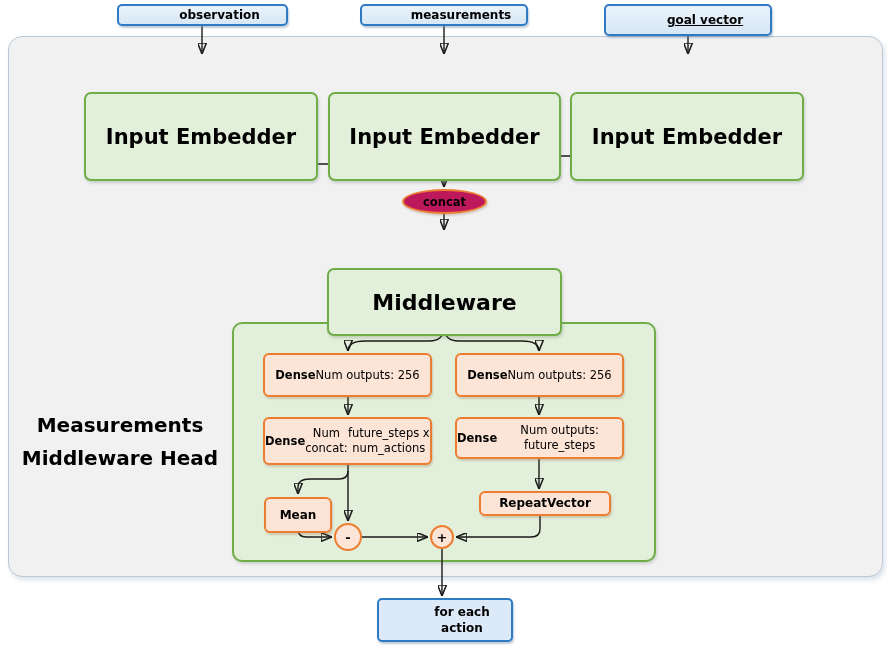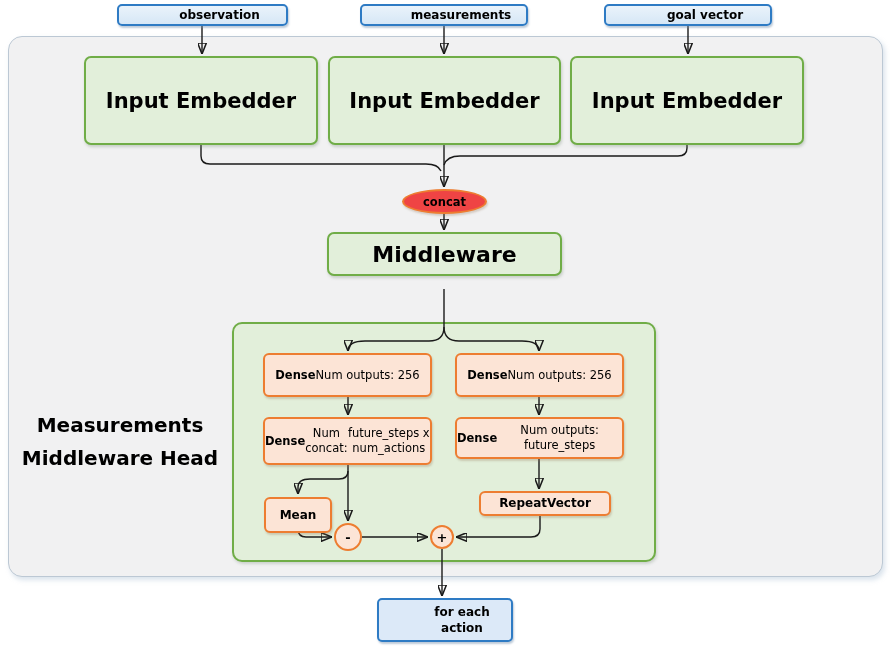--- a/index.html
+++ b/index.html
@@ -28,31 +28,31 @@
     box-shadow:1px 2px 2px rgba(110,140,170,.45);
     font-weight:bold;font-size:12px;padding-left:34px;
   }
   .blue-box.output{
     flex-direction:column;line-height:16px;border-width:2.5px;
     background:#dce9f8;
   }
   .green-box{
     background:#e2efda;border:2px solid #70ad47;border-radius:7px;
     box-shadow:1px 2px 3px rgba(120,140,120,.35);
-    font-weight:bold;font-size:21px;
+    font-weight:bold;font-size:21px;margin-top:36px;
   }
   .orange-box{
     background:#fce4d6;border:2.5px solid #ed7d31;border-radius:6px;
     box-shadow:1px 2px 2px rgba(150,120,90,.30);
     flex-direction:row;font-size:11.5px;line-height:15px;
   }
   .orange-box .t{font-weight:bold;}
   .orange-box.small{font-weight:bold;font-size:12px;}
   .ellipse{
-    background:#ef4444;border:2.5px solid #ed7d31;border-radius:50%;
+    background:#be185d;border:2.5px solid #ed7d31;border-radius:50%;
     font-weight:bold;font-size:11.5px;
     box-shadow:1px 2px 2px rgba(150,120,90,.30);
   }
   .op-circle{
     background:#fce4d6;border:2.5px solid #ed7d31;border-radius:50%;
     font-weight:bold;font-size:13px;line-height:1;
   }
   .head-title{
     font-weight:bold;font-size:20px;line-height:33px;text-align:center;
   }
@@ -92,39 +92,39 @@
     <path d="M 540 516 V 529 Q 540 537 531 537 L 456 537" marker-end="url(#arrow)"></path>
     <path d="M 442 549 V 596" marker-end="url(#arrow)"></path>
   </svg>
 
   <div class="abs node blue-box" style="left:117px;top:4px;width:171px;height:22px;">
     <span>observation</span>
   </div>
   <div class="abs node blue-box" style="left:360px;top:4px;width:168px;height:22px;">
     <span>measurements</span>
   </div>
-  <div class="abs node blue-box" style="left:604px;top:4px;width:168px;height:22px;">
+  <div class="abs node blue-box" style="left:604px;top:4px;width:168px;height:32px;text-decoration:underline;">
     <span>goal vector</span>
   </div>
 
   <div class="abs node green-box" style="left:84px;top:56px;width:234px;height:89px;">
     <span>Input Embedder</span>
   </div>
   <div class="abs node green-box" style="left:328px;top:56px;width:233px;height:89px;">
     <span>Input Embedder</span>
   </div>
   <div class="abs node green-box" style="left:570px;top:56px;width:234px;height:89px;">
     <span>Input Embedder</span>
   </div>
 
   <div class="abs node ellipse" style="left:402px;top:189px;width:85px;height:25px;">
     <span>concat</span>
   </div>
 
-  <div class="abs node green-box" style="left:327px;top:232px;width:235px;height:44px;font-size:22px;">
+  <div class="abs node green-box" style="left:327px;top:232px;width:235px;height:68px;font-size:22px;">
     <span>Middleware</span>
   </div>
 
   <div class="abs head-title" style="left:18px;top:409px;width:204px;">
     <div>Measurements</div>
     <div>Middleware Head</div>
   </div>
 
   <div class="abs node orange-box" style="left:263px;top:353px;width:169px;height:44px;">
     <div class="t">Dense</div>

